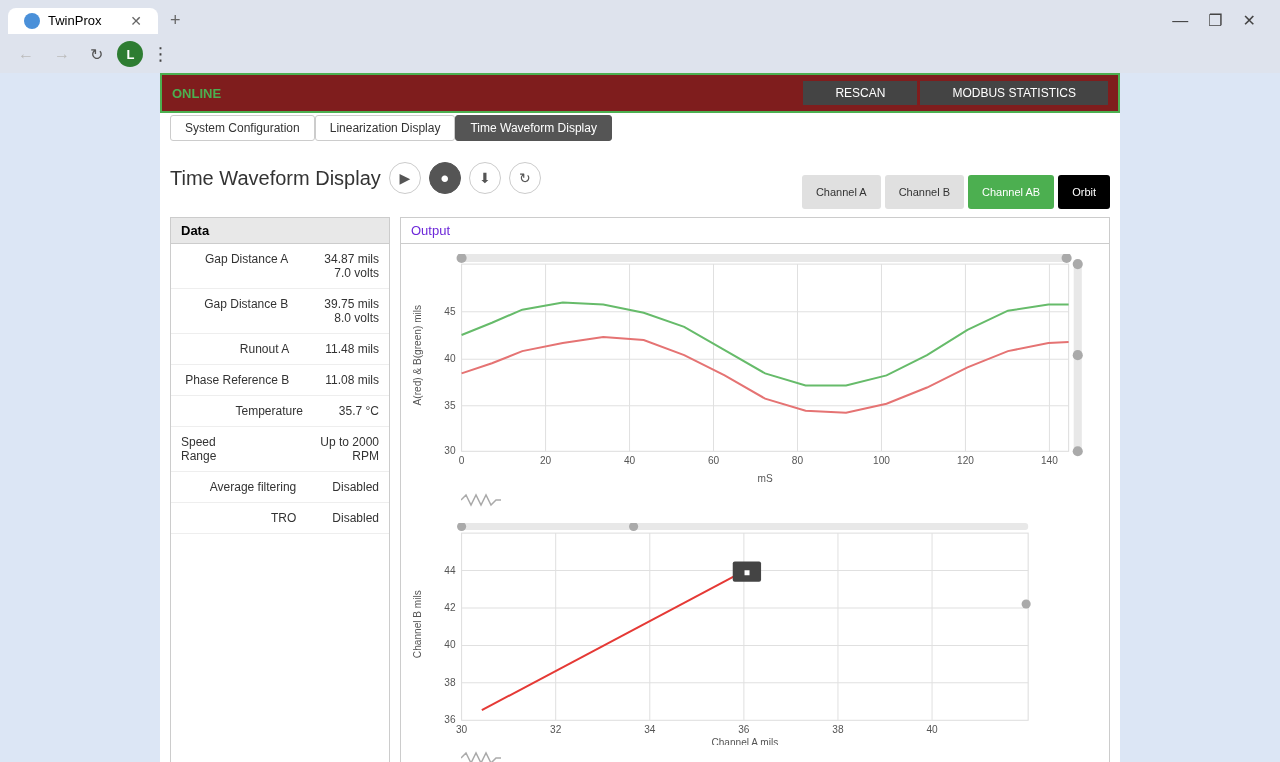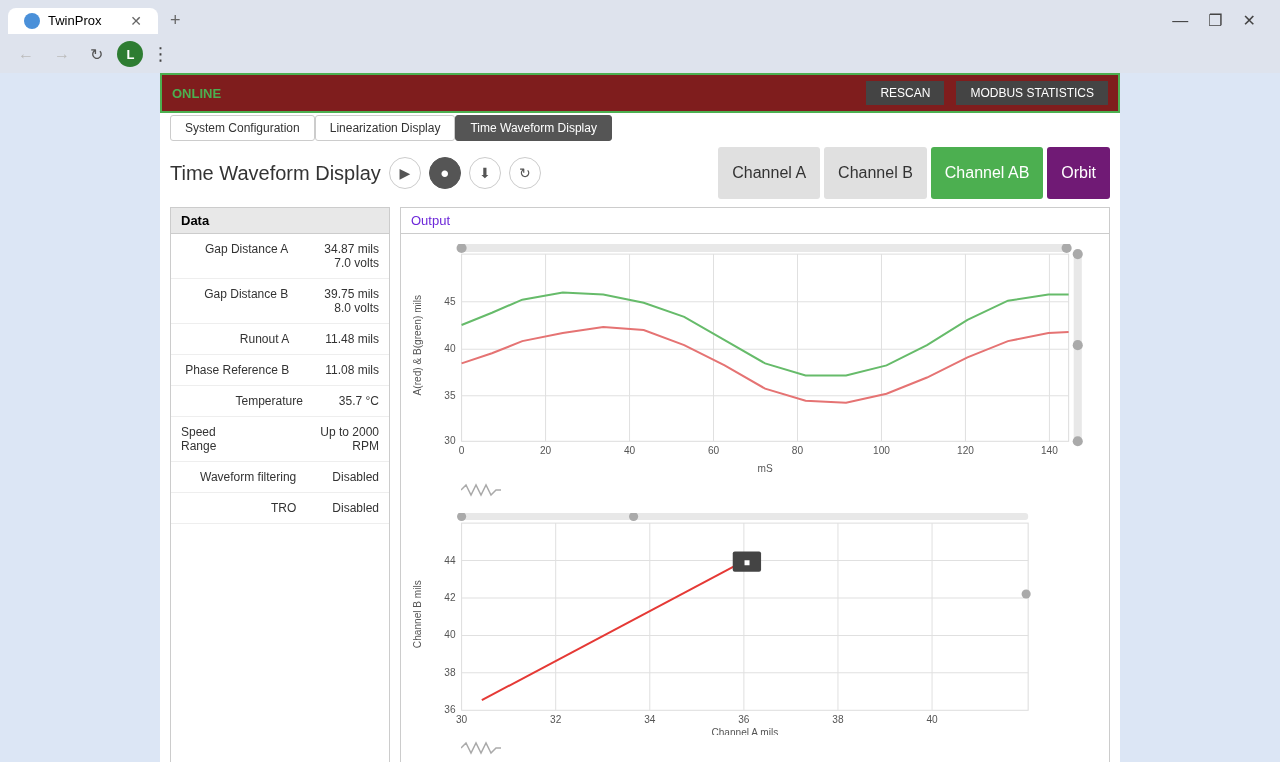--- a/index.html
+++ b/index.html
@@ -24,37 +24,37 @@
     .url-star { color: #555; cursor: pointer; }
     .profile-btn { width: 26px; height: 26px; background: #2e7d32; border-radius: 50%; color: white; display: flex; align-items: center; justify-content: center; font-size: 13px; font-weight: bold; cursor: pointer; }
     .menu-btn { background: none; border: none; font-size: 18px; color: #444; cursor: pointer; }
 
     
     .app-content { background: white; margin: 0 160px; min-height: 630px; }
 
     
     .top-bar { display: flex; align-items: center; padding: 6px 10px; border: 2px solid #4caf50; background: #7f1d1d; }
     .online-badge { color: #4caf50; font-weight: bold; font-size: 13px; flex: 1; }
-    .top-btn { background: #444; color: white; border: none; padding: 5px 14px; font-size: 12px; cursor: pointer; margin-left: 12px; }
+    .top-btn { background: #444; color: white; border: none; padding: 5px 32px; font-size: 12px; cursor: pointer; margin-left: 3px; }
 
     
     .nav-tabs { display: flex; gap: 0; padding: 2px 10px; }
     .nav-tab { border: 1px solid #ccc; background: white; color: #333; padding: 5px 14px; font-size: 12px; cursor: pointer; border-radius: 3px; }
     .nav-tab.active { background: #555; color: white; border-color: #555; }
 
     
     .page-header { display: flex; align-items: center; padding: 4px 10px 8px; gap: 8px; }
     .page-title { font-size: 20px; font-weight: normal; color: #333; }
     .icon-btn { width: 32px; height: 32px; border: 1px solid #ccc; background: white; border-radius: 50%; display: flex; align-items: center; justify-content: center; cursor: pointer; font-size: 14px; color: #555; }
     .icon-btn.active { background: #555; color: white; border-color: #555; }
     .channel-btns { margin-left: auto; display: flex; gap: 4px; }
-    .ch-btn { border: none; padding: 17px 14px; font-size: 16px; cursor: pointer; border-radius: 3px; }
+    .ch-btn { border: none; padding: 11px 14px; font-size: 11px; cursor: pointer; border-radius: 3px; margin-top: 28px; }
     .ch-btn.inactive { background: #e0e0e0; color: #333; }
     .ch-btn.active { background: #4caf50; color: white; }
-    .ch-btn.orbit { background: #701a75; color: white; }
+    .ch-btn.orbit { background: #000000; color: white; }
 
     
     .main-layout { display: flex; padding: 0 10px; gap: 10px; }
 
     
     .data-panel { width: 220px; border: 1px solid #ccc; background: white; }
     .data-header { background: #e8e8e8; padding: 5px 10px; font-weight: bold; font-size: 13px; border-bottom: 1px solid #ccc; }
     .data-row { display: flex; justify-content: flex-end; padding: 8px 10px; border-bottom: 1px solid #eee; align-items: flex-start; gap: 36px; }
     .data-label { color: #333; font-size: 12px; }
     .data-value { color: #333; font-size: 12px; text-align: right; }
@@ -176,21 +176,21 @@
       </div>
       <div class="data-row">
         <span class="data-label">Temperature</span>
         <span class="data-value">35.7 °C</span>
       </div>
       <div class="data-row">
         <span class="data-label">Speed Range</span>
         <span class="data-value">Up to 2000 RPM</span>
       </div>
       <div class="data-row">
-        <span class="data-label">Waveform filtering</span>
+        <span class="data-label">Average filtering</span>
         <span class="data-value">Disabled</span>
       </div>
       <div class="data-row">
         <span class="data-label">TRO</span>
         <span class="data-value">Disabled</span>
       </div>
     </div>
 
     <div class="output-panel">
       <div class="output-header">Output</div>

